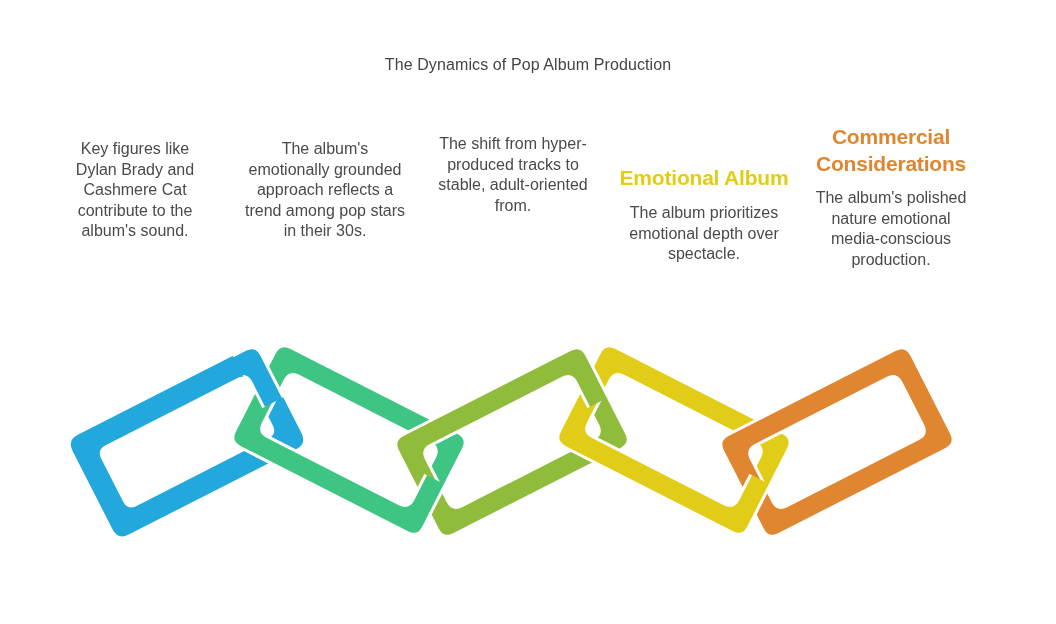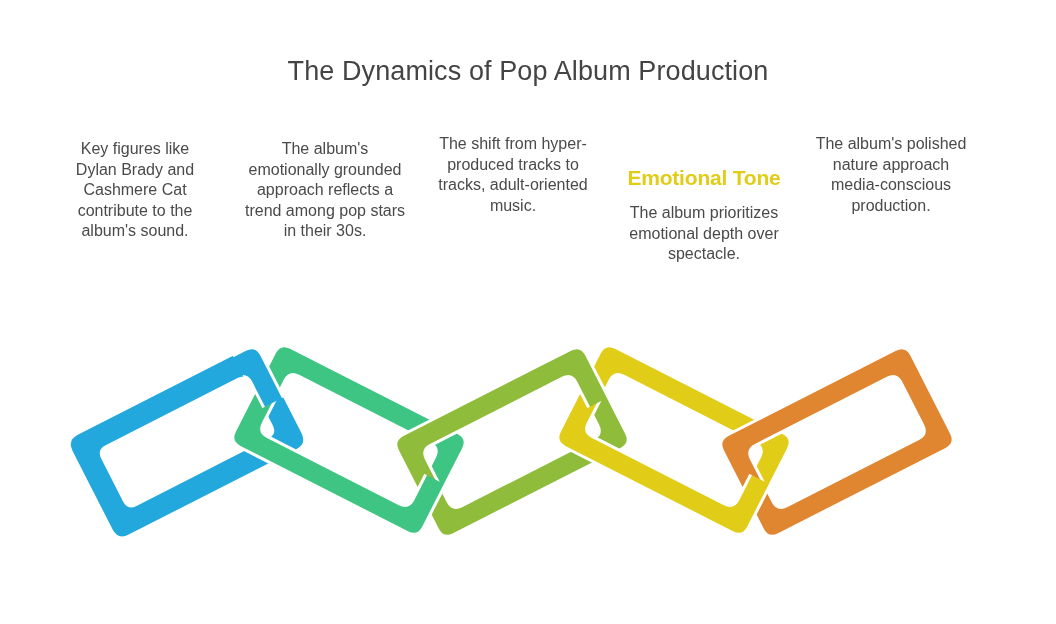--- a/index.html
+++ b/index.html
@@ -5,21 +5,21 @@
   html, body {
     margin: 0; padding: 0;
     width: 1056px; height: 624px;
     background: #ffffff;
     overflow: hidden;
     font-family: "Liberation Sans", "DejaVu Sans", sans-serif;
   }
   #stage { position: relative; width: 1056px; height: 624px; }
   .title {
     position: absolute; left: 0; top: 56px; width: 1056px;
-    text-align: center; font-size: 27px; color: #444444;
+    text-align: center; font-size: 16px; color: #444444;
     font-weight: normal; letter-spacing: 0.1px;
   }
   .col {
     position: absolute; text-align: center;
   }
   .col .heading {
     font-weight: bold; font-size: 21px; line-height: 27px;
     letter-spacing: -0.2px;
   }
   .col .desc {
@@ -37,30 +37,31 @@
 
   <div class="col" style="left:60px; top:123px; width:150px;">
     <div class="desc" style="margin-top:16px;">Key figures like Dylan Brady and Cashmere Cat contribute to the album's sound.</div>
   </div>
 
   <div class="col" style="left:242px; top:110px; width:166px;">
     <div class="desc" style="margin-top:29px; padding:0 2px;">The album's emotionally grounded approach reflects a trend among pop stars in their 30s.</div>
   </div>
 
   <div class="col" style="left:428px; top:123px; width:170px;">
-    <div class="desc" style="margin-top:11px;">The shift from hyper-produced tracks to tracks, adult-oriented music.</div>
+    <div class="desc" style="margin-top:11px;">The shift from hyper-produced tracks to stable, adult-oriented from.</div>
   </div>
 
   <div class="col" style="left:616px; top:164px; width:176px;">
-    <div class="heading" style="color:#e1cd17;">Emotional Tone</div>
+    <div class="heading" style="color:#e1cd17;">Emotional Album</div>
     <div class="desc" style="padding:0 8px;">The album prioritizes emotional depth over spectacle.</div>
   </div>
 
   <div class="col" style="left:806px; top:123px; width:170px;">
-    <div class="desc" style="margin-top:11px; padding:0 4px;">The album's polished nature approach media-conscious production.</div>
+    <div class="heading" style="color:#e08630;">Commercial Considerations</div>
+    <div class="desc" style="margin-top:11px; padding:0 4px;">The album's polished nature emotional media-conscious production.</div>
   </div>
 
   <svg class="chain" width="1056" height="624" viewBox="0 0 1056 624">
     <defs>
 
       <path id="linkShape" d="M -94 -56 L 94 -56 Q 106 -56 106 -44 L 106 44 Q 106 56 94 56 L -94 56 Q -106 56 -106 44 L -106 -44 Q -106 -56 -94 -56 Z
                M -74 -34 L 74 -34 Q 84 -34 84 -24 L 84 24 Q 84 34 74 34 L -74 34 Q -84 34 -84 24 L -84 -24 Q -84 -34 -74 -34 Z" fill-rule="evenodd"></path>
 
       <clipPath id="rightUpper">
         <rect x="80" y="-62" width="34" height="66"></rect>

